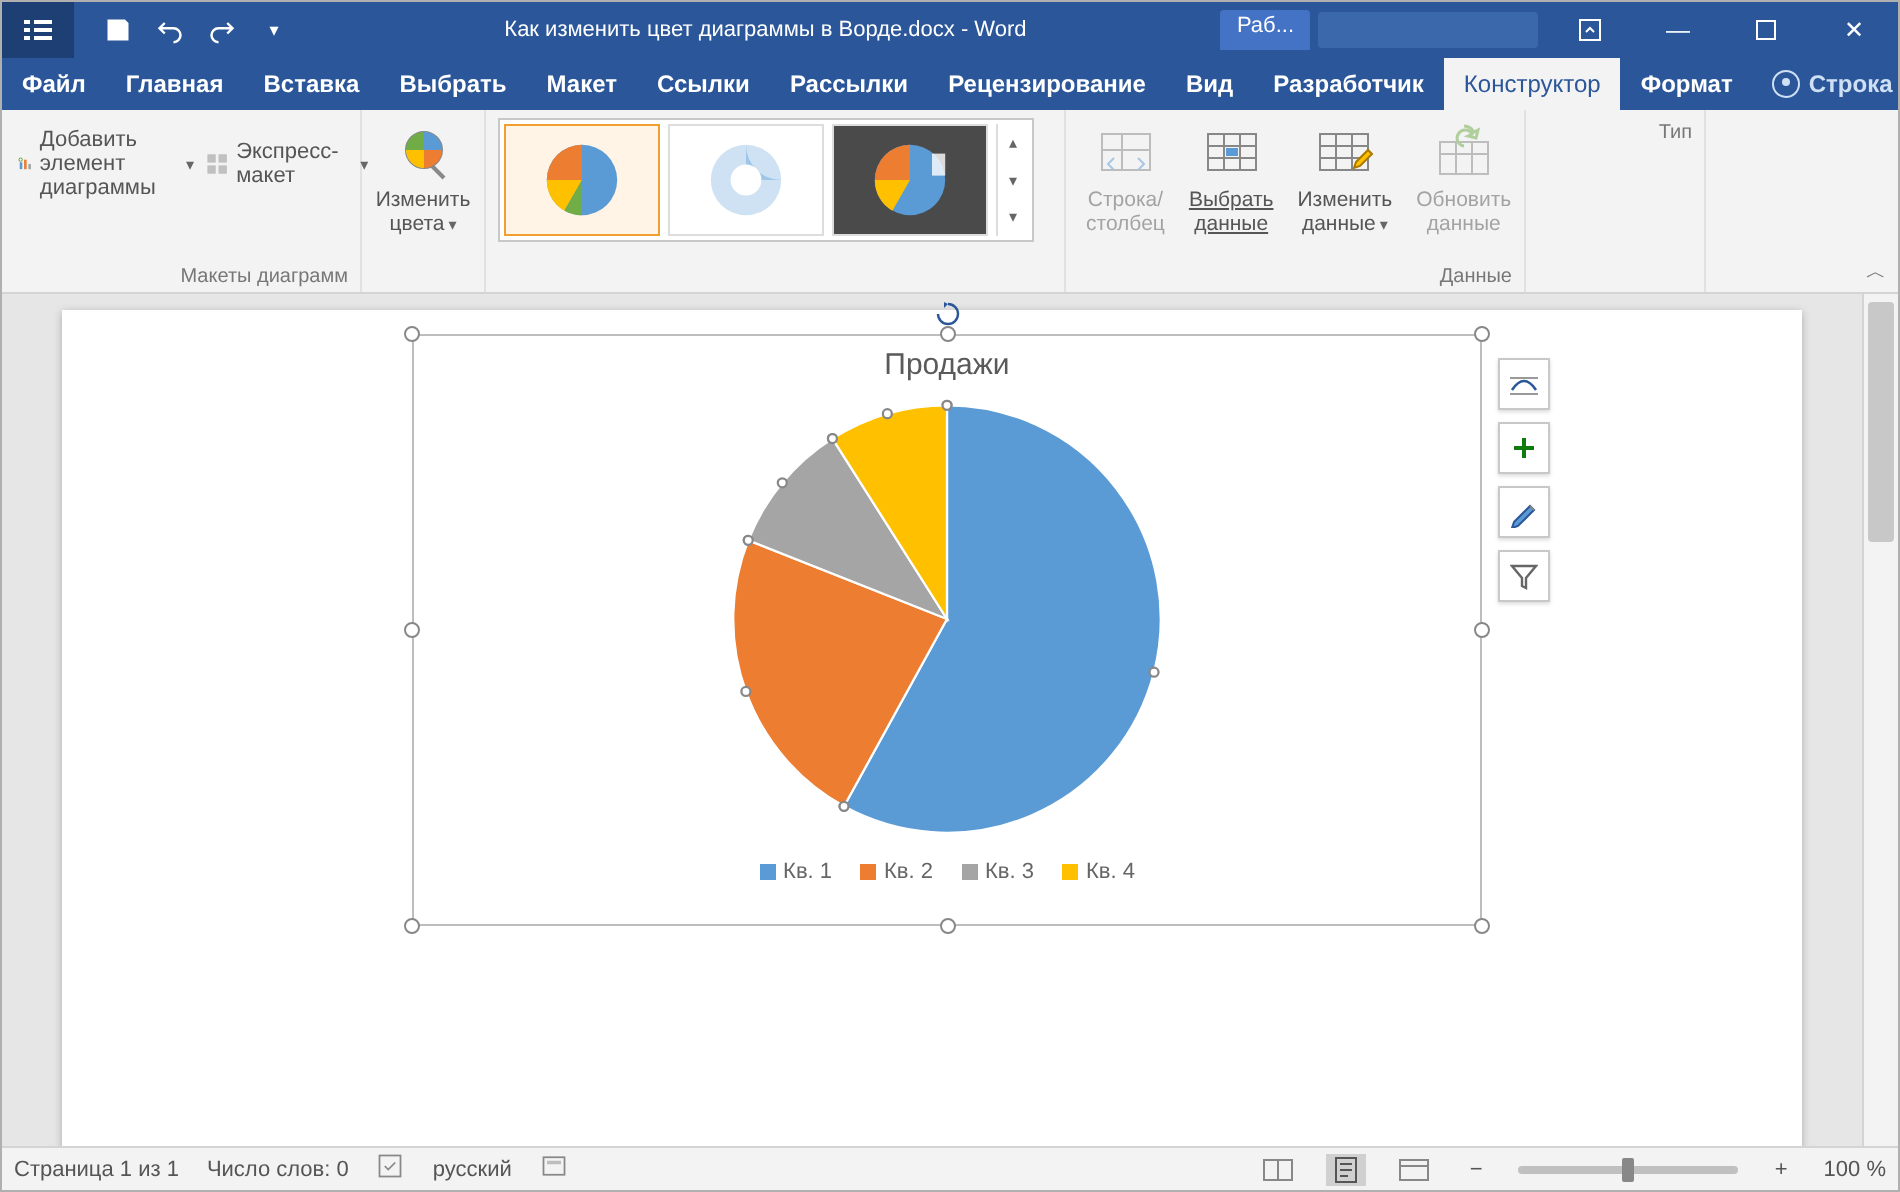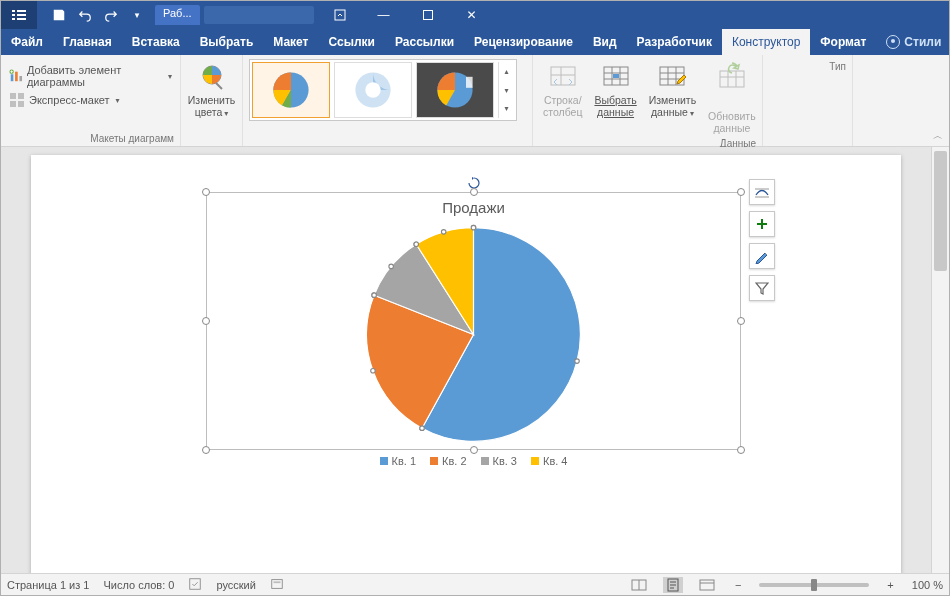--- a/index.html
+++ b/index.html
@@ -49,21 +49,21 @@
 .ribbon-wrap{ position:relative; }
 
 
 .docarea { flex: 1; background: #e6e6e6; overflow: hidden; position: relative; display:flex;}
 .docscroll{ flex:1; overflow:hidden; display:flex; justify-content:center; padding-top:8px;}
 .vscroll{ width:18px; background:#f3f3f3; border-left:1px solid #d4d4d4; position:relative;}
 .vscroll .vthumb{ position:absolute; left:2px; right:2px; top:4px; height:120px; background:#c8c8c8; border-radius:2px; cursor:pointer;}
 .page { width: 870px; height: 420px; background: #fff; box-shadow: 0 1px 4px rgba(0,0,0,0.25); position: relative; }
 
 
-.chartobj { position: absolute; left: 175px; top: 37px; width: 535px; height: 258px; border: 1px solid #bdbdbd; }
+.chartobj { position: absolute; left: 175px; top: 12px; width: 535px; height: 296px; border: 1px solid #bdbdbd; }
 .handle{ position:absolute; width:8px; height:8px; background:#fff; border:1px solid #888; border-radius:50%;}
 .hc-top{ left:50%; top:-5px; margin-left:-4px;} .hc-bot{ left:50%; bottom:-5px; margin-left:-4px;}
 .hc-left{ top:50%; left:-5px; margin-top:-4px;} .hc-right{ top:50%; right:-5px; margin-top:-4px;}
 .hc-tl{left:-5px;top:-5px;} .hc-tr{right:-5px;top:-5px;} .hc-bl{left:-5px;bottom:-5px;} .hc-br{right:-5px;bottom:-5px;}
 .rotate{ position:absolute; left:50%; top:-18px; margin-left:-6px; width:12px; height:12px;}
 .charttitle{ text-align:center; font-size:15px; color:#5a5a5a; padding-top:6px;}
 .piewrap{ display:flex; justify-content:center; padding-top:6px;}
 .pie{ width:225px; height:225px; position:relative;}
 .pie svg{ width:100%; height:100%;}
 .legend{ display:flex; justify-content:center; gap:14px; font-size:11px; color:#666; padding-top:8px;}
@@ -109,20 +109,21 @@
             <path fill="none" stroke="#fff" stroke-width="1.4" d="M5 4L2 7l3 3M2 7h8a4 4 0 010 8"></path>
           </svg>
         </div>
       <div class="qbtn">
           <svg width="14" height="14" viewBox="0 0 16 16">
             <path fill="none" stroke="#fff" stroke-width="1.4" d="M11 4l3 3-3 3M14 7H6a4 4 0 000 8"></path>
           </svg>
         </div>
       <div class="qbtn" style="font-size:9px;">▾</div>
     </div>
+    <div class="doctitle">Как изменить цвет диаграммы в Ворде.docx - Word</div>
     <div class="titletool">
       <div class="titletab">Раб...</div>
       <div class="titleghost"></div>
     </div>
     <div class="winbtns">
       <div class="wb">
           <svg width="12" height="12" viewBox="0 0 12 12">
             <rect x="1" y="1" width="10" height="10" fill="none" stroke="#fff"></rect>
             <path d="M4 7l2-2 2 2" fill="none" stroke="#fff"></path>
           </svg>
@@ -145,28 +146,28 @@
     <div class="mtab">Макет</div>
     <div class="mtab">Ссылки</div>
     <div class="mtab">Рассылки</div>
     <div class="mtab">Рецензирование</div>
     <div class="mtab">Вид</div>
     <div class="mtab">Разработчик</div>
     <div class="mtab active">Конструктор</div>
     <div class="mtab">Формат</div>
     <div class="mtab help">
         <span class="bulb"></span>
-        <span>Стили</span>
+        <span>Строка</span>
       </div>
   </div>
 
   <div class="ribbon-wrap">
   <div class="ribbon">
     <div class="rgroup" style="width:180px;">
-      <div style="display:flex;flex-direction:column;gap:2px;padding-top:4px;justify-content:space-between;">
+      <div style="display:flex;flex-direction:row;gap:2px;padding-top:4px;justify-content:space-between;">
         <div class="smallrow">
           <svg class="sicn" viewBox="0 0 16 16">
                 <rect x="2" y="6" width="3" height="8" fill="#5b9bd5"></rect>
                 <rect x="7" y="3" width="3" height="11" fill="#ed7d31"></rect>
                 <rect x="12" y="8" width="3" height="6" fill="#a5a5a5"></rect>
                 <circle cx="3" cy="3" r="2.5" fill="#70ad47"></circle>
                 <path d="M3 1.5v3M1.5 3h3" stroke="#fff" stroke-width="1"></path>
               </svg>
           <span>Добавить элемент диаграммы</span>
               <span class="dd">▾</span>
@@ -273,21 +274,21 @@
 данные</span><span class="dd">▾</span></div>
         </div>
         <div class="rbtn" style="opacity:0.5;">
           <div class="icn">
                 <svg viewBox="0 0 32 32">
                   <rect x="4" y="10" width="24" height="16" fill="none" stroke="#888"></rect>
                   <path d="M4 16h24M12 10v16M20 10v16" stroke="#888"></path>
                   <path d="M16 2a6 6 0 015 3l2-1-1 4-4-1 2-1a4 4 0 10-4 6" fill="none" stroke="#70ad47" stroke-width="1.5"></path>
                 </svg>
               </div>
-          <div class="lbl" style="white-space:pre-line;margin-top:16px;">Обновить
+          <div class="lbl" style="white-space:pre-line;">Обновить
 данные</div>
         </div>
       </div>
       <div class="glabel">Данные</div>
     </div>
 
     <div class="rgroup" style="width:90px;">
       <div class="glabel">Тип</div>
     </div>
   </div>

